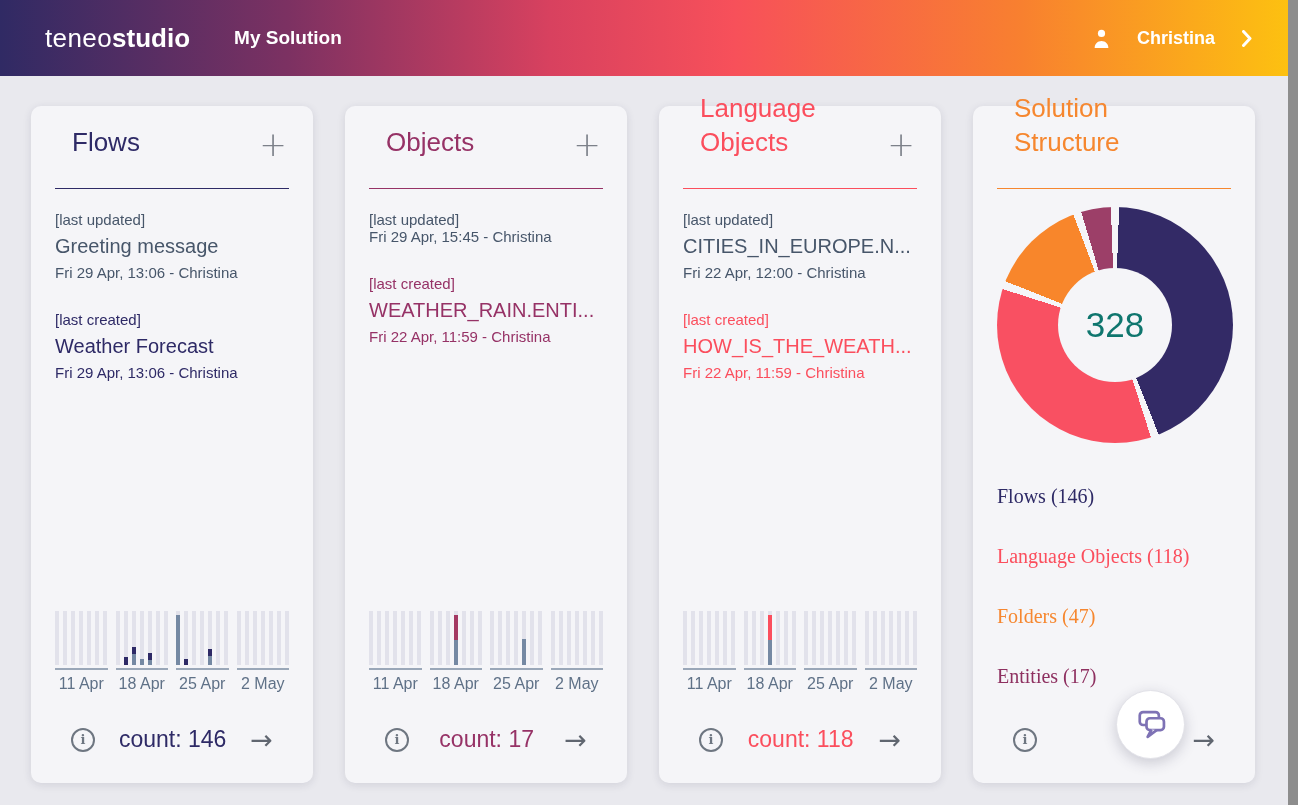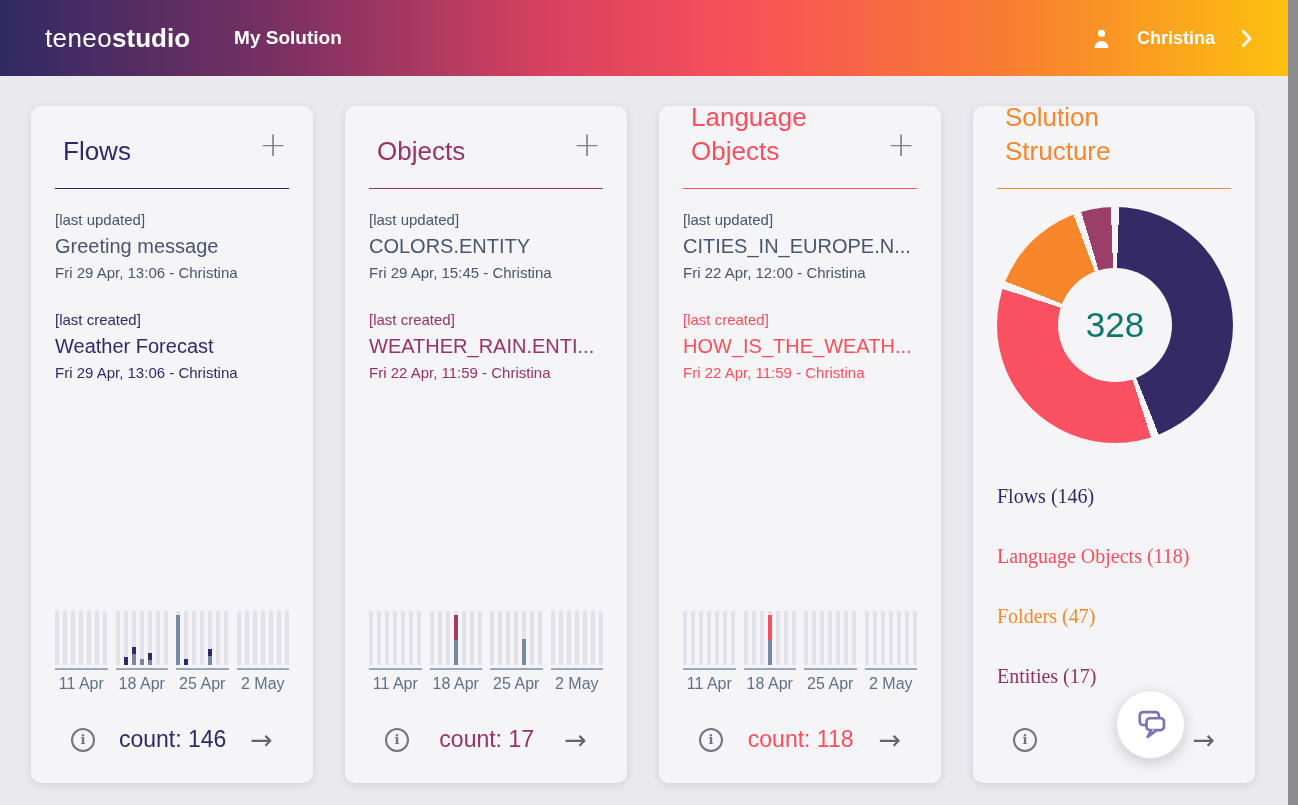--- a/index.html
+++ b/index.html
@@ -17,21 +17,21 @@
   .user-menu{margin-left:auto;margin-right:58px;display:flex;align-items:center;gap:27px;
              color:#fff;font-size:18px;font-weight:700;cursor:pointer;}
 
   
   .cards-row{position:absolute;top:106px;left:31px;display:flex;gap:32px;}
   .card{position:relative;width:282px;height:677px;background:var(--card_bg,#f5f5f8);
         border-radius:10px;box-shadow:0 2px 8px rgba(40,40,70,.12);
         padding:0 24px;box-sizing:border-box;--theme:#2e2a66;}
   .themed{color:var(--theme);}
   .card-title-row{height:52px;margin-top:18px;display:flex;align-items:flex-end;position:relative;}
-  .card-title{margin:8px;font-size:26px;font-weight:500;line-height:1.28;max-width:178px;cursor:pointer;}
+  .card-title{margin:17px;font-size:26px;font-weight:500;line-height:1.28;max-width:178px;cursor:pointer;}
   .plus-btn{position:absolute;right:2px;top:4px;font-size:33px;font-weight:300;line-height:1;
             color:#7c8089;font-family:"DejaVu Sans",sans-serif;cursor:pointer;}
   .title-rule{margin-top:12px;border-bottom:1.6px solid var(--theme);}
 
   .entry{margin-top:22px;}
   .entry-tag{font-size:15px;}
   .entry-name{font-size:20px;margin:7px 0 6px;cursor:pointer;}
   .entry-meta{font-size:15px;}
   .entry.updated{color:var(--slate_text,#47566a);}
   .entry.created{margin-top:30px;color:var(--theme);}
@@ -190,21 +190,20 @@
   </section>
 
   <section class="card stat-card" style="--theme: #963266;">
     <div class="card-title-row">
       <h2 class="card-title themed">Objects</h2>
       <span class="plus-btn">+</span>
     </div>
     <div class="title-rule"></div>
     <div class="entry updated">
       <div class="entry-tag">[last updated]</div>
-      <div class="entry-name">COLORS.ENTITY</div>
       <div class="entry-meta">Fri 29 Apr, 15:45 - Christina</div>
     </div>
     <div class="entry created">
       <div class="entry-tag">[last created]</div>
       <div class="entry-name">WEATHER_RAIN.ENTI...</div>
       <div class="entry-meta">Fri 22 Apr, 11:59 - Christina</div>
     </div>
     <div class="mini-chart">
           <div class="week-group">
             <div class="bars">

